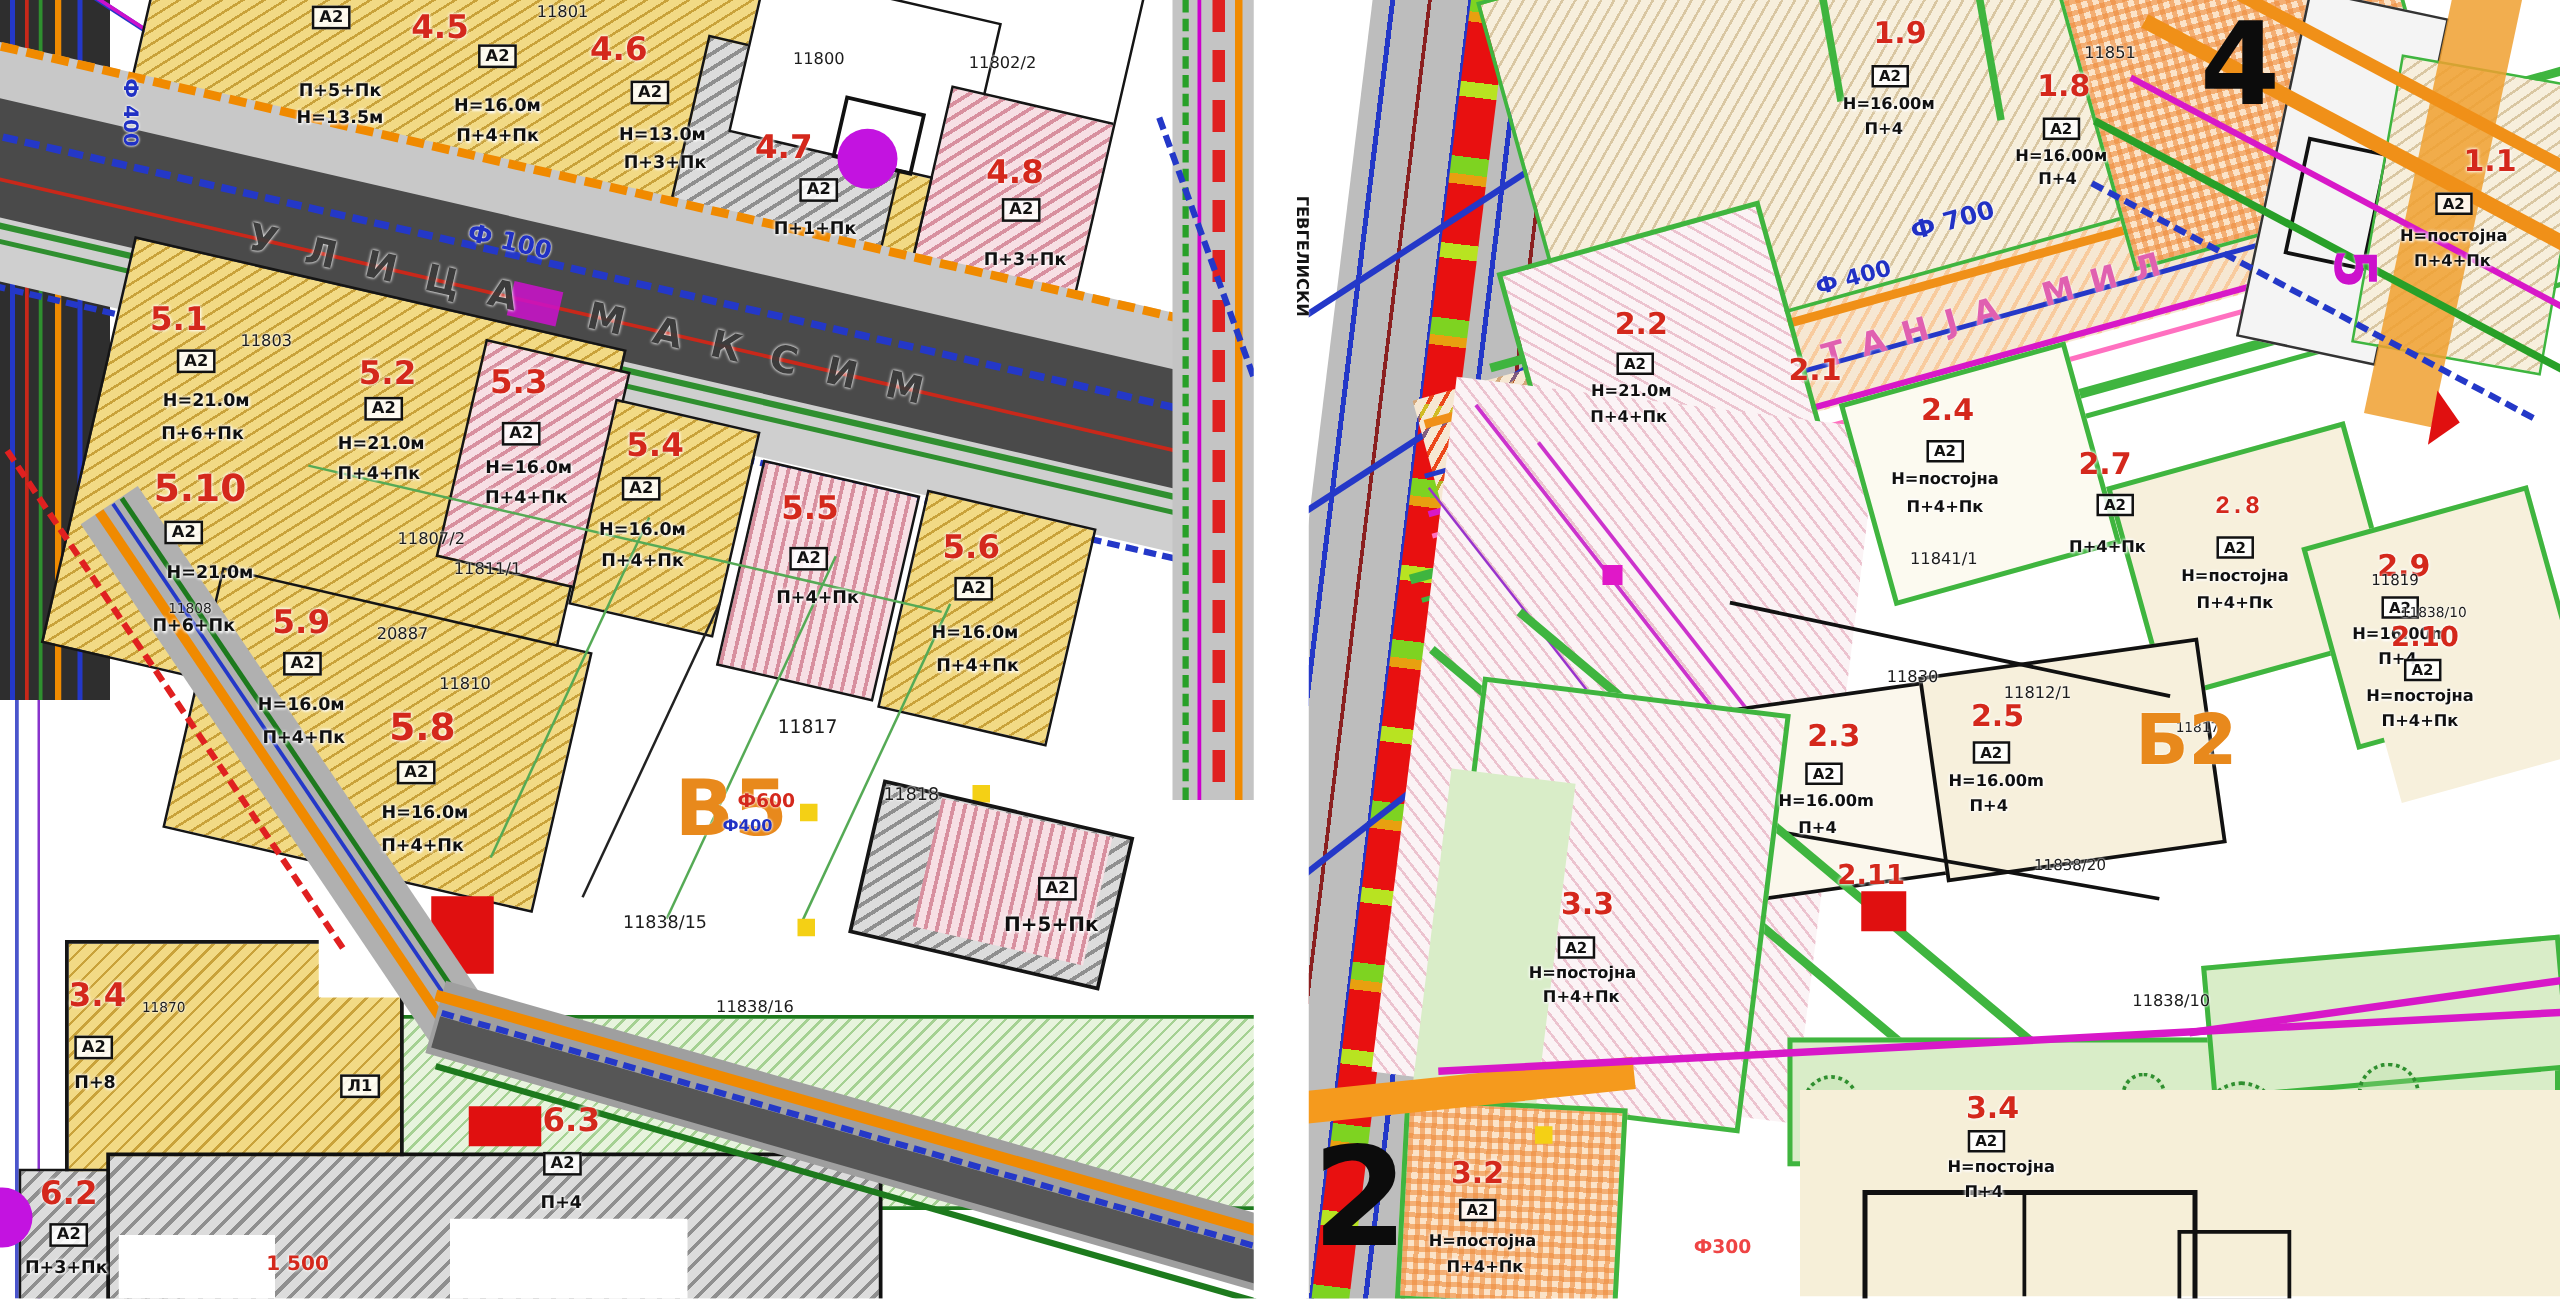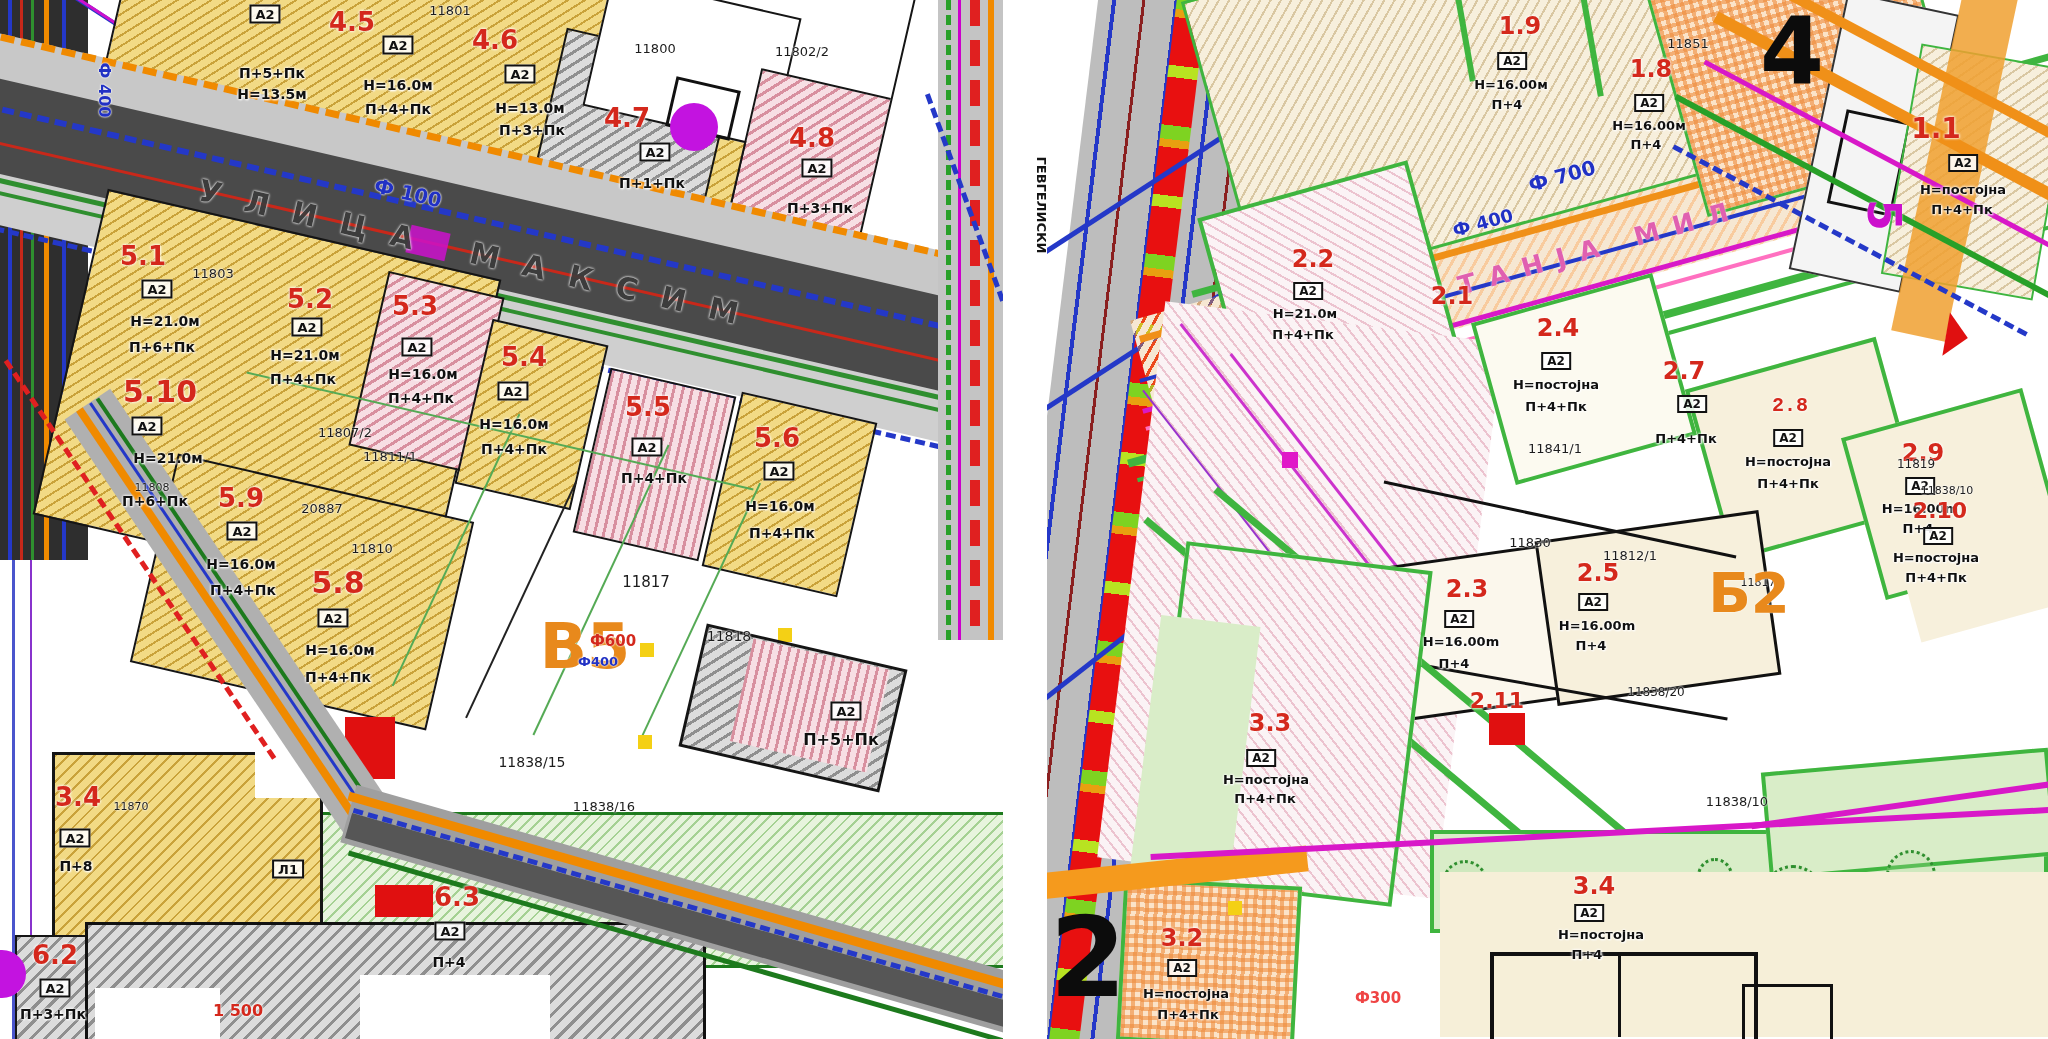--- a/index.html
+++ b/index.html
@@ -262,21 +262,21 @@
     <div class="lbl k-spec" style="left: 338px; top: 677px; font-size: 14px; transform: translate(-50%, -50%) rotate(0deg);">П+4+Пк</div>
     <div class="lbl k-num" style="left: 322px; top: 508px; font-size: 13px; transform: translate(-50%, -50%) rotate(0deg);">20887</div>
     <div class="lbl k-num" style="left: 372px; top: 548px; font-size: 13px; transform: translate(-50%, -50%) rotate(0deg);">11810</div>
     <div class="lbl k-zone" style="left: 585px; top: 647px; font-size: 62px; transform: translate(-50%, -50%) rotate(0deg);">В5</div>
     <div class="lbl k-num" style="left: 646px; top: 582px; font-size: 15px; transform: translate(-50%, -50%) rotate(0deg);">11817</div>
     <div class="lbl k-num" style="left: 729px; top: 636px; font-size: 14px; transform: translate(-50%, -50%) rotate(0deg);">11818</div>
     <div class="lbl k-util" style="left: 613px; top: 641px; font-size: 15px; color: rgb(212, 40, 28); transform: translate(-50%, -50%) rotate(0deg);">Ф600</div>
     <div class="lbl k-util" style="left: 598px; top: 661px; font-size: 13px; transform: translate(-50%, -50%) rotate(0deg);">Ф400</div>
     <div class="lbl k-box" style="left: 846px; top: 711px; font-size: 13px; transform: translate(-50%, -50%) rotate(0deg);">А2</div>
     <div class="lbl k-spec" style="left: 841px; top: 740px; font-size: 16px; transform: translate(-50%, -50%) rotate(0deg);">П+5+Пк</div>
-    <div class="lbl k-num" style="left: 532px; top: 762px; font-size: 14px; transform: translate(-50%, -50%) rotate(0deg);">11838/15</div>
+    <div class="lbl k-num" style="left: 532px; top: 738px; font-size: 14px; transform: translate(-50%, -50%) rotate(0deg);">11838/15</div>
     <div class="lbl k-num" style="left: 604px; top: 806px; font-size: 13px; transform: translate(-50%, -50%) rotate(0deg);">11838/16</div>
     <div class="lbl k-red" style="left: 78px; top: 797px; font-size: 26px; transform: translate(-50%, -50%) rotate(0deg);">3.4</div>
     <div class="lbl k-num" style="left: 131px; top: 806px; font-size: 11px; transform: translate(-50%, -50%) rotate(0deg);">11870</div>
     <div class="lbl k-box" style="left: 75px; top: 838px; font-size: 13px; transform: translate(-50%, -50%) rotate(0deg);">А2</div>
     <div class="lbl k-spec" style="left: 76px; top: 866px; font-size: 14px; transform: translate(-50%, -50%) rotate(0deg);">П+8</div>
     <div class="lbl k-box" style="left: 288px; top: 869px; font-size: 13px; transform: translate(-50%, -50%) rotate(0deg);">Л1</div>
     <div class="lbl k-red" style="left: 55px; top: 955px; font-size: 26px; transform: translate(-50%, -50%) rotate(0deg);">6.2</div>
     <div class="lbl k-box" style="left: 55px; top: 988px; font-size: 13px; transform: translate(-50%, -50%) rotate(0deg);">А2</div>
     <div class="lbl k-spec" style="left: 53px; top: 1014px; font-size: 14px; transform: translate(-50%, -50%) rotate(0deg);">П+3+Пк</div>
     <div class="lbl k-red" style="left: 457px; top: 897px; font-size: 26px; transform: translate(-50%, -50%) rotate(0deg);">6.3</div>
@@ -288,21 +288,21 @@
     <div class="lbl k-big" style="left: 1088px; top: 958px; font-size: 110px; transform: translate(-50%, -50%) rotate(0deg);">2</div>
     <div class="lbl k-num" style="left: 1688px; top: 43px; font-size: 13px; transform: translate(-50%, -50%) rotate(0deg);">11851</div>
     <div class="lbl k-red" style="left: 1520px; top: 26px; font-size: 24px; transform: translate(-50%, -50%) rotate(0deg);">1.9</div>
     <div class="lbl k-box" style="left: 1512px; top: 61px; font-size: 12px; transform: translate(-50%, -50%) rotate(0deg);">А2</div>
     <div class="lbl k-spec" style="left: 1511px; top: 84px; font-size: 13px; transform: translate(-50%, -50%) rotate(0deg);">Н=16.00м</div>
     <div class="lbl k-spec" style="left: 1507px; top: 104px; font-size: 13px; transform: translate(-50%, -50%) rotate(0deg);">П+4</div>
     <div class="lbl k-red" style="left: 1651px; top: 69px; font-size: 24px; transform: translate(-50%, -50%) rotate(0deg);">1.8</div>
     <div class="lbl k-box" style="left: 1649px; top: 103px; font-size: 12px; transform: translate(-50%, -50%) rotate(0deg);">А2</div>
     <div class="lbl k-spec" style="left: 1649px; top: 125px; font-size: 13px; transform: translate(-50%, -50%) rotate(0deg);">Н=16.00м</div>
     <div class="lbl k-spec" style="left: 1646px; top: 144px; font-size: 13px; transform: translate(-50%, -50%) rotate(0deg);">П+4</div>
-    <div class="lbl k-red" style="left: 1936px; top: 129px; font-size: 28px; transform: translate(-50%, -50%) rotate(0deg);">1.1</div>
+    <div class="lbl k-red" style="left: 1992px; top: 129px; font-size: 24px; transform: translate(-50%, -50%) rotate(0deg);">1.1</div>
     <div class="lbl k-box" style="left: 1963px; top: 163px; font-size: 12px; transform: translate(-50%, -50%) rotate(0deg);">А2</div>
     <div class="lbl k-spec" style="left: 1963px; top: 189px; font-size: 13px; transform: translate(-50%, -50%) rotate(0deg);">Н=постојна</div>
     <div class="lbl k-spec" style="left: 1962px; top: 209px; font-size: 13px; transform: translate(-50%, -50%) rotate(0deg);">П+4+Пк</div>
     <div class="lbl k-util" style="left: 1562px; top: 176px; font-size: 20px; transform: translate(-50%, -50%) rotate(-15.5deg);">Ф 700</div>
     <div class="lbl k-util" style="left: 1483px; top: 223px; font-size: 18px; transform: translate(-50%, -50%) rotate(-15.5deg);">Ф 400</div>
     <div class="lbl k-streetp" style="left: 1600px; top: 247px; font-size: 26px; letter-spacing: 14px; transform: translate(-50%, -50%) rotate(-15.5deg);">ТАНЈА МИЛ</div>
     <div class="lbl k-vert" style="left: 1884px; top: 215px; font-size: 46px; color: rgb(204, 16, 204); transform: translate(-50%, -50%) rotate(0deg);">5</div>
     <div class="lbl k-red" style="left: 1313px; top: 259px; font-size: 24px; transform: translate(-50%, -50%) rotate(0deg);">2.2</div>
     <div class="lbl k-box" style="left: 1308px; top: 291px; font-size: 12px; transform: translate(-50%, -50%) rotate(0deg);">А2</div>
     <div class="lbl k-spec" style="left: 1305px; top: 313px; font-size: 13px; transform: translate(-50%, -50%) rotate(0deg);">Н=21.0м</div>

